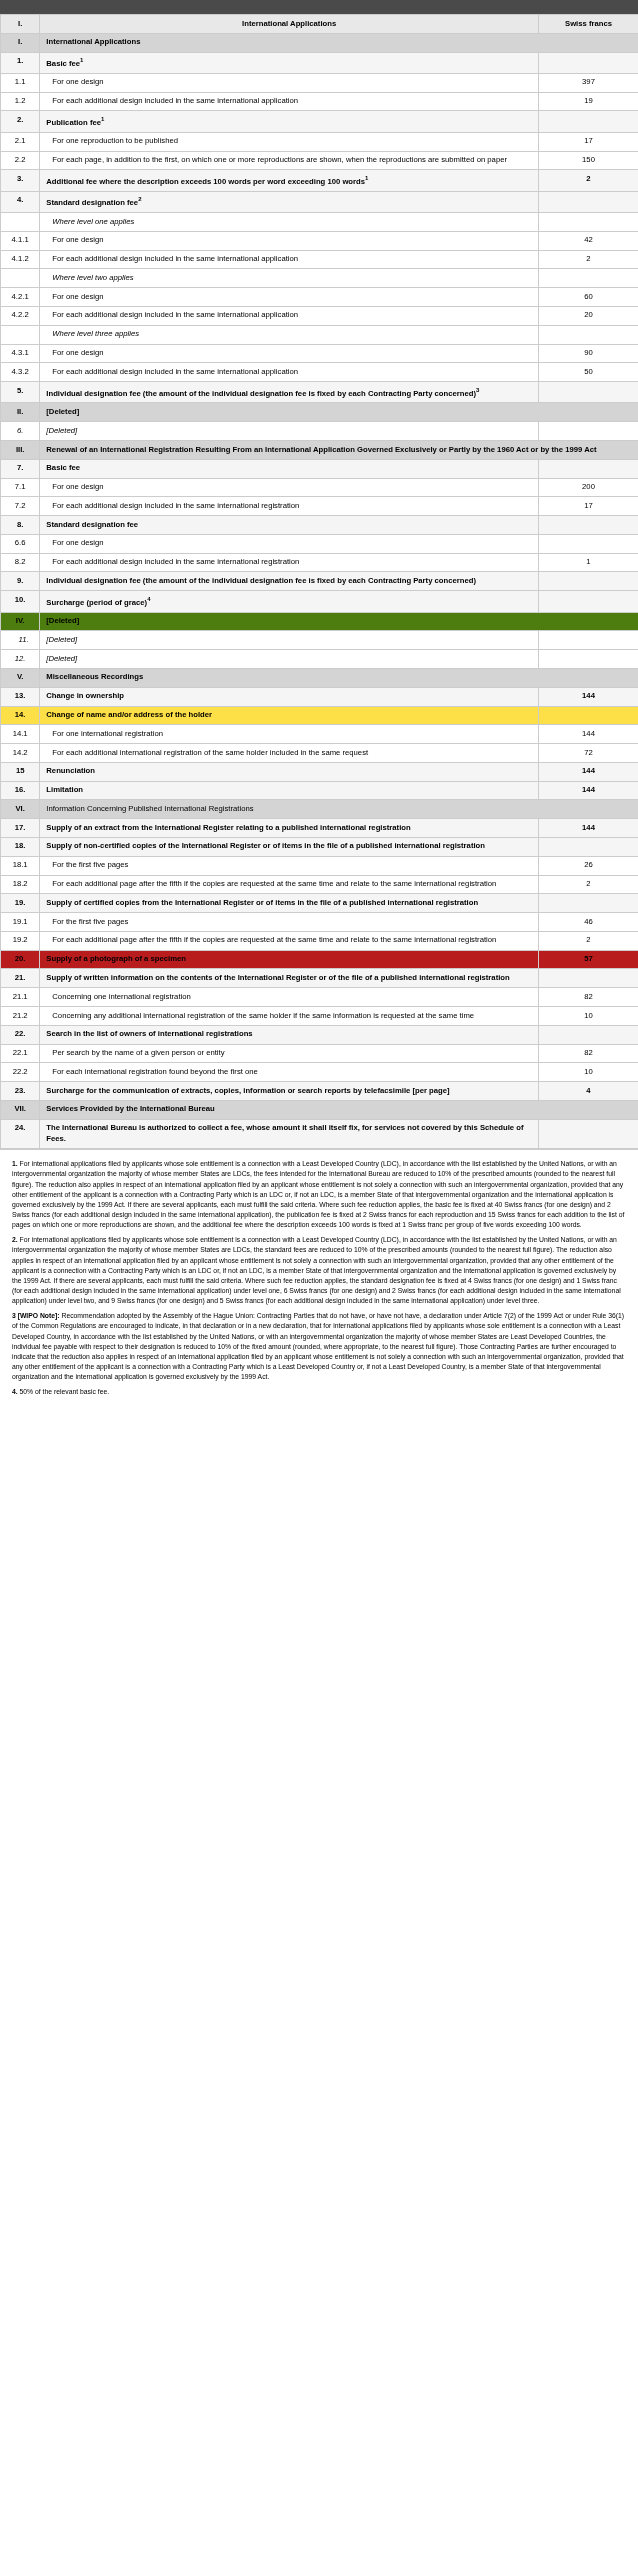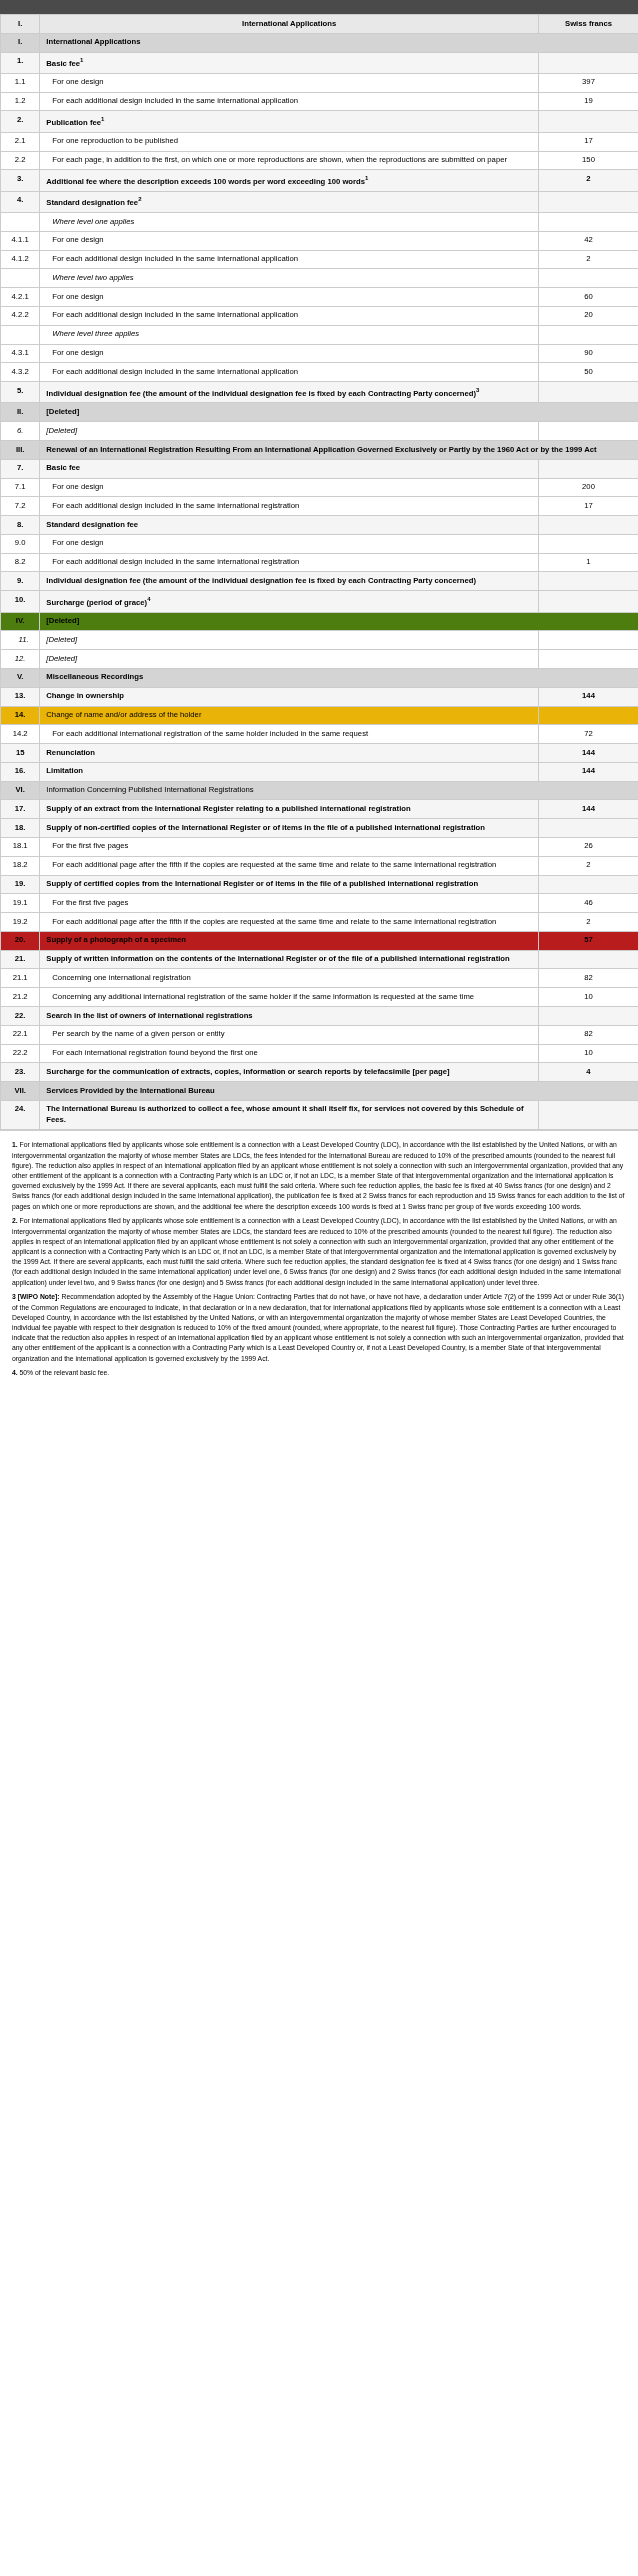--- a/index.html
+++ b/index.html
@@ -174,21 +174,21 @@
         <td style="text-align: center;">7.2</td>
         <td style="padding-left: 12px;">For each additional design included in the same international registration</td>
         <td style="text-align: center;">17</td>
       </tr>
       <tr style="background: rgb(245, 245, 245);">
         <td style="text-align: center; font-weight: bold;">8.</td>
         <td style="font-weight: bold;">Standard designation fee</td>
         <td style="text-align: center; font-weight: bold;"></td>
       </tr>
       <tr>
-        <td style="text-align: center;">9.0</td>
+        <td style="text-align: center;">6.6</td>
         <td style="padding-left: 12px;">For one design</td>
         <td style="text-align: center;"></td>
       </tr>
       <tr>
         <td style="text-align: center;">8.2</td>
         <td style="padding-left: 12px;">For each additional design included in the same international registration</td>
         <td style="text-align: center;">1</td>
       </tr>
       <tr style="background: rgb(245, 245, 245);">
         <td style="text-align: center; font-weight: bold;">9.</td>
@@ -216,24 +216,29 @@
       </tr>
       <tr style="background: rgb(212, 212, 212);">
         <td style="font-weight: bold; text-align: center;">V.</td>
         <td colspan="2" style="font-weight: bold;">Miscellaneous Recordings</td>
       </tr>
       <tr style="background: rgb(245, 245, 245);">
         <td style="text-align: center; font-weight: bold;">13.</td>
         <td style="font-weight: bold;">Change in ownership</td>
         <td style="text-align: center; font-weight: bold;">144</td>
       </tr>
-      <tr style="background: #eab308;">
+      <tr style="background: #fde047;">
         <td style="text-align: center; font-weight: bold;">14.</td>
-        <td style="font-weight: normal; margin-left: 8px;">Change of name and/or address of the holder</td>
-        <td style="text-align: center; font-weight: bold;"></td>
+        <td style="font-weight: bold; margin-left: 8px;">Change of name and/or address of the holder</td>
+        <td style="text-align: center; font-weight: bold;"></td>
+      </tr>
+      <tr>
+        <td style="text-align: center;">14.1</td>
+        <td style="padding-left: 12px;">For one international registration</td>
+        <td style="text-align: center;">144</td>
       </tr>
       <tr>
         <td style="text-align: center;">14.2</td>
         <td style="padding-left: 12px;">For each additional international registration of the same holder included in the same request</td>
         <td style="text-align: center;">72</td>
       </tr>
       <tr style="background: rgb(245, 245, 245);">
         <td style="text-align: center; font-weight: bold;">15</td>
         <td style="font-weight: bold;">Renunciation</td>
         <td style="text-align: center; font-weight: bold;">144</td>

